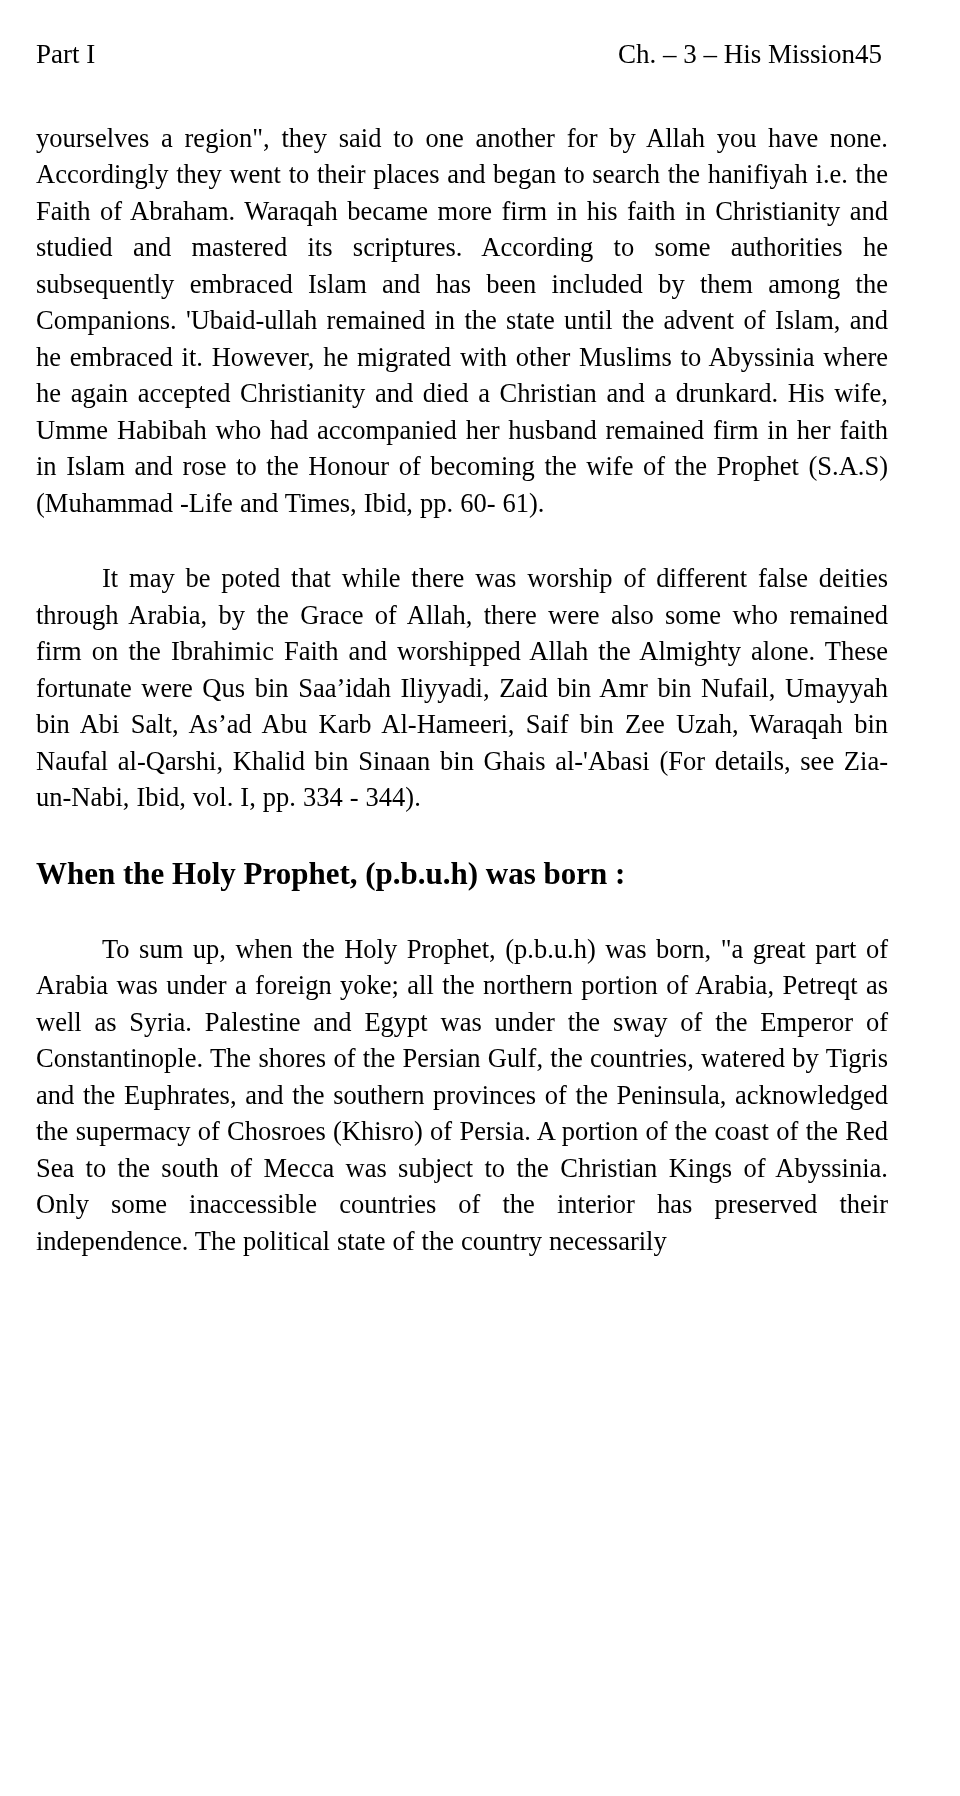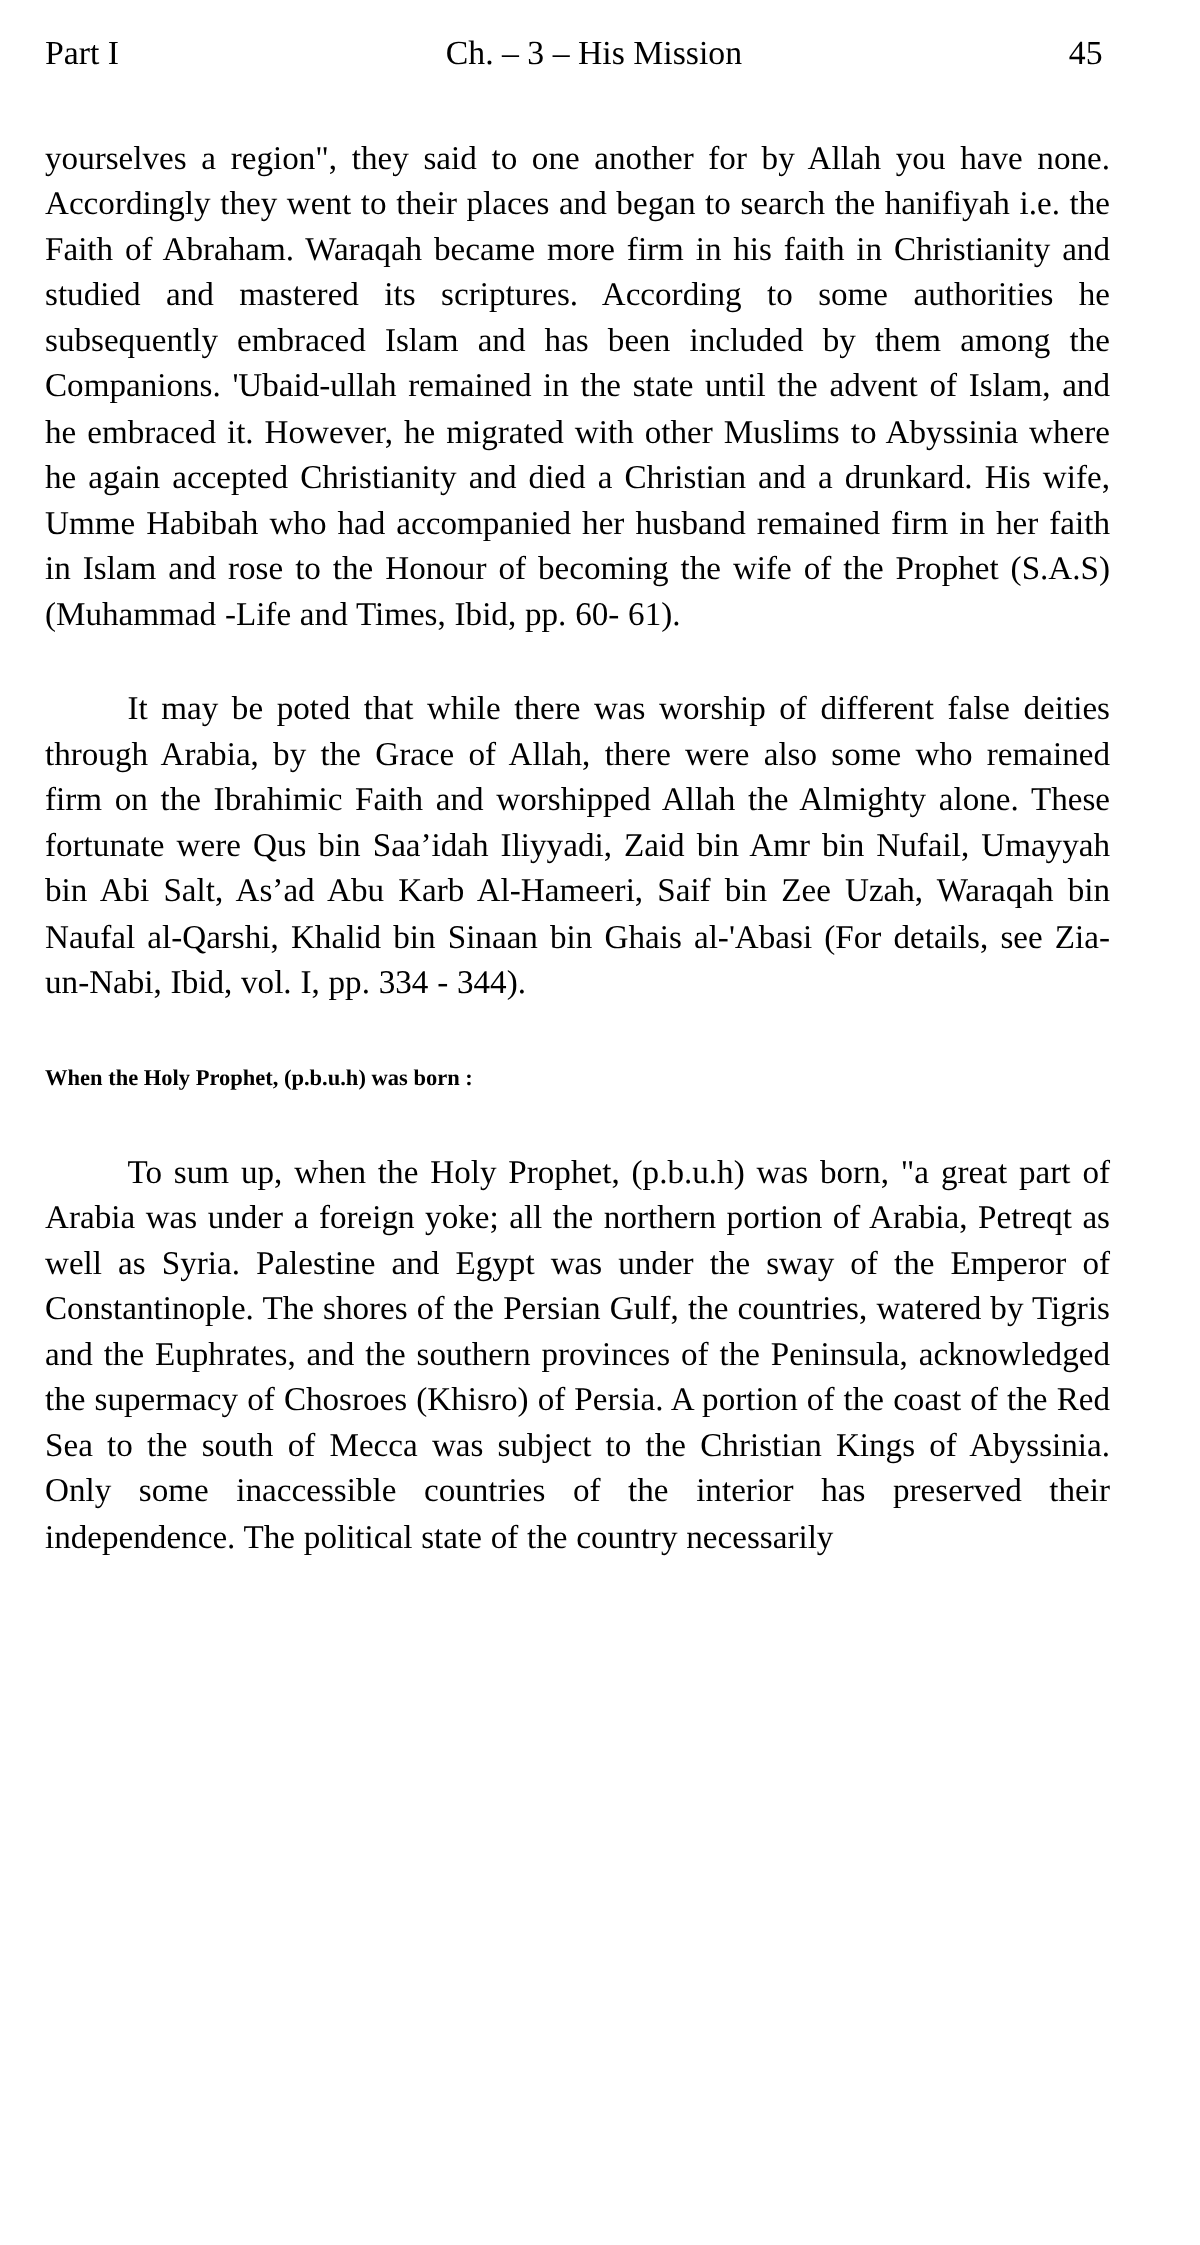--- a/index.html
+++ b/index.html
@@ -19,30 +19,30 @@
     width: 960px;
     height: 1796px;
     box-sizing: border-box;
     padding: 28px 60px 0 28px;
   }
   .running-head {
     display: flex;
     align-items: baseline;
     font-size: 27px;
     line-height: 1.1;
-    margin: 0 0 0 0;
+    margin: 12px 0 0 0;
     padding: 0 12px 0 8px;
   }
   .rh-left {
     flex: 0 0 auto;
     white-space: nowrap;
   }
   .rh-center {
     flex: 1 1 auto;
-    text-align: center;
+    text-align: right;
     white-space: nowrap;
   }
   .rh-right {
     flex: 0 0 auto;
     white-space: nowrap;
     padding-right: 6px;
   }
   .body-block {
     padding: 0 12px 0 8px;
   }
@@ -55,21 +55,21 @@
     word-spacing: 0.4px;
   }
   p.first {
     margin-top: 50px;
   }
   p.indent {
     text-indent: 66px;
     margin-top: 39px;
   }
   h2.subhead {
-    font-size: 18px;
+    font-size: 31px;
     line-height: 36px;
     font-weight: bold;
     margin: 40px 0 0 0;
     text-align: left;
   }
 </style>
 </head>
 <body>
 
 <div class="page">

